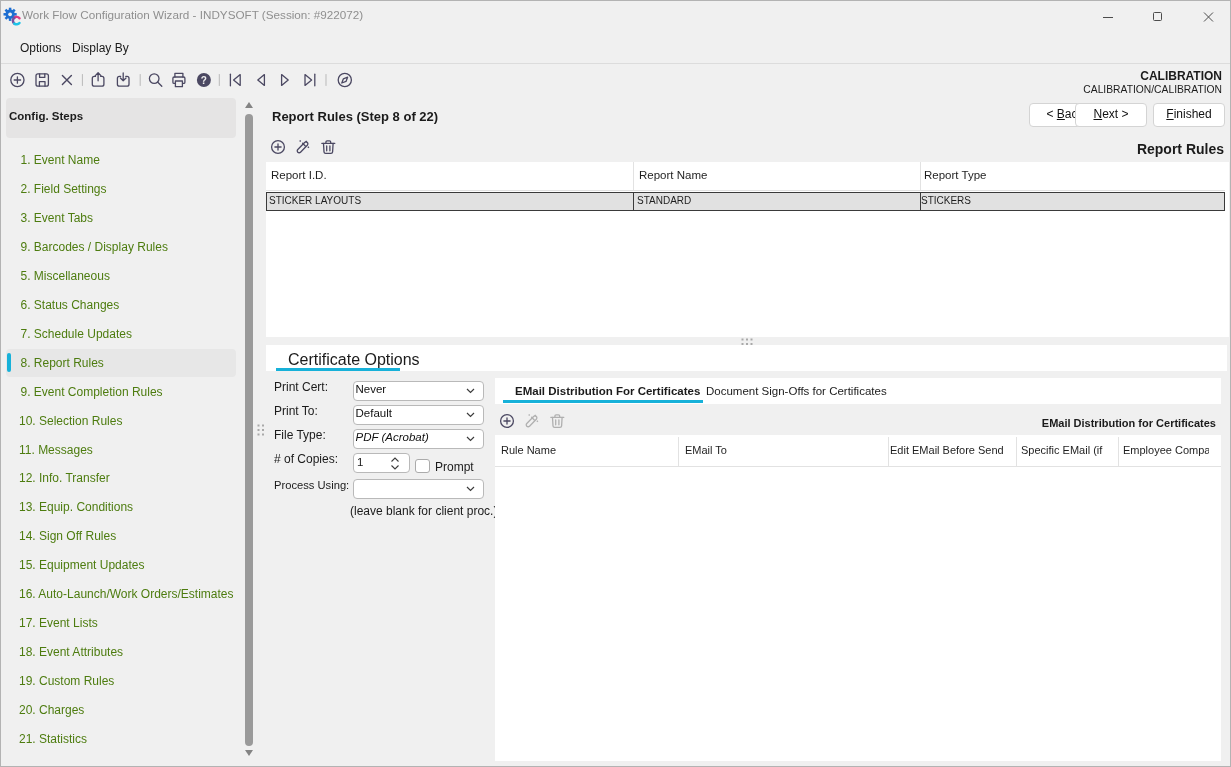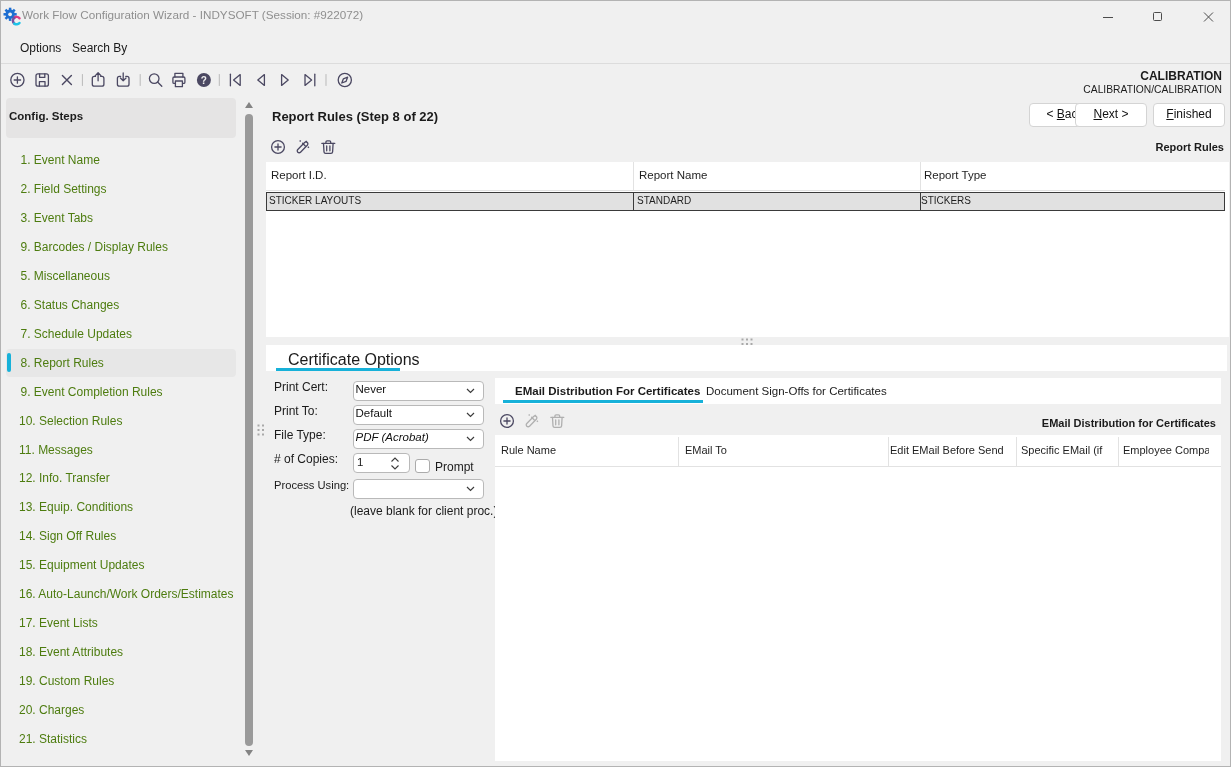--- a/index.html
+++ b/index.html
@@ -56,21 +56,21 @@
 </div>
 <div class="abs txt" style="left:21px; top:7px; font-size:11.7px; color:#8f8f8f;">Work Flow Configuration Wizard - INDYSOFT (Session: #922072)</div>
 
 <svg class="abs" style="left:1097px; top:11px;" width="120" height="10" viewBox="0 0 120 10" fill="none" stroke="#4c4c4c" stroke-width="1">
   <path d="M5 5.5h10"></path>
   <rect x="55.5" y="0.5" width="8" height="8" rx="1"></rect>
   <path d="M106 0.5l9 9M115 0.5l-9 9"></path>
 </svg>
 
 <div class="abs txt" style="left:19px; top:40px; font-size:12px;">Options</div>
-<div class="abs txt" style="left:71px; top:40px; font-size:12px;">Search By</div>
+<div class="abs txt" style="left:71px; top:40px; font-size:12px;">Display By</div>
 <div class="abs ln" style="left:0; top:62px; width:1231px; height:1px;"></div>
 
 <svg class="abs" style="left:0px; top:63px;" width="360" height="33" viewBox="0 0 360 33" fill="none" stroke="#4b4862" stroke-width="1.3" stroke-linecap="round" stroke-linejoin="round">
 
   <circle cx="16.4" cy="16" r="6.6"></circle>
   <path d="M16.4 12.8v6.4M13.2 16h6.4"></path>
 
   <rect x="35" y="9.8" width="12.4" height="12.4" rx="2"></rect>
   <path d="M38.6 9.8v3.6h5.2V9.8"></path>
   <path d="M38.4 22.2v-4.6h5.6v4.6"></path>
@@ -180,21 +180,21 @@
       <path d="M39.4 8.2l1 1-1 1-1-1z"></path>
     </g>
   </g>
 
   <path d="M52.8 5.3h13"></path>
   <path d="M56.9 5.1v-1a1.2 1.2 0 0 1 1.2-1.2h2.4a1.2 1.2 0 0 1 1.2 1.2v1"></path>
   <path d="M54.5 5.5l.5 8.4a1.6 1.6 0 0 0 1.6 1.5h5.4a1.6 1.6 0 0 0 1.6-1.5l.5-8.4"></path>
   <path d="M57.7 8v4.8M60.9 8v4.8"></path>
 </svg>
 
-<div class="abs txt b" style="right:6px; top:140px; font-size:11px;">Report Rules</div>
+<div class="abs txt b" style="right:6px; top:140px; font-size:14px;">Report Rules</div>
 
 <div class="abs white" style="left:265px; top:161px; width:963px; height:175px;"></div>
 <div class="abs ln" style="left:265px; top:189px; width:959px; height:1px; background:#e2e2e2;"></div>
 <div class="abs" style="left:632px; top:161px; width:1px; height:28px; background:#e2e2e2;"></div>
 <div class="abs" style="left:919px; top:161px; width:1px; height:28px; background:#e2e2e2;"></div>
 <div class="hcell" style="left:270px; top:168px; font-size:11.5px;">Report I.D.</div>
 <div class="hcell" style="left:638px; top:168px; font-size:11.5px;">Report Name</div>
 <div class="hcell" style="left:923px; top:168px; font-size:11.5px;">Report Type</div>
 
 <div class="abs" style="left:265px; top:191px; width:959px; height:19px; background:#e1e1e1; border:1px solid #3a3a3a;"></div>

